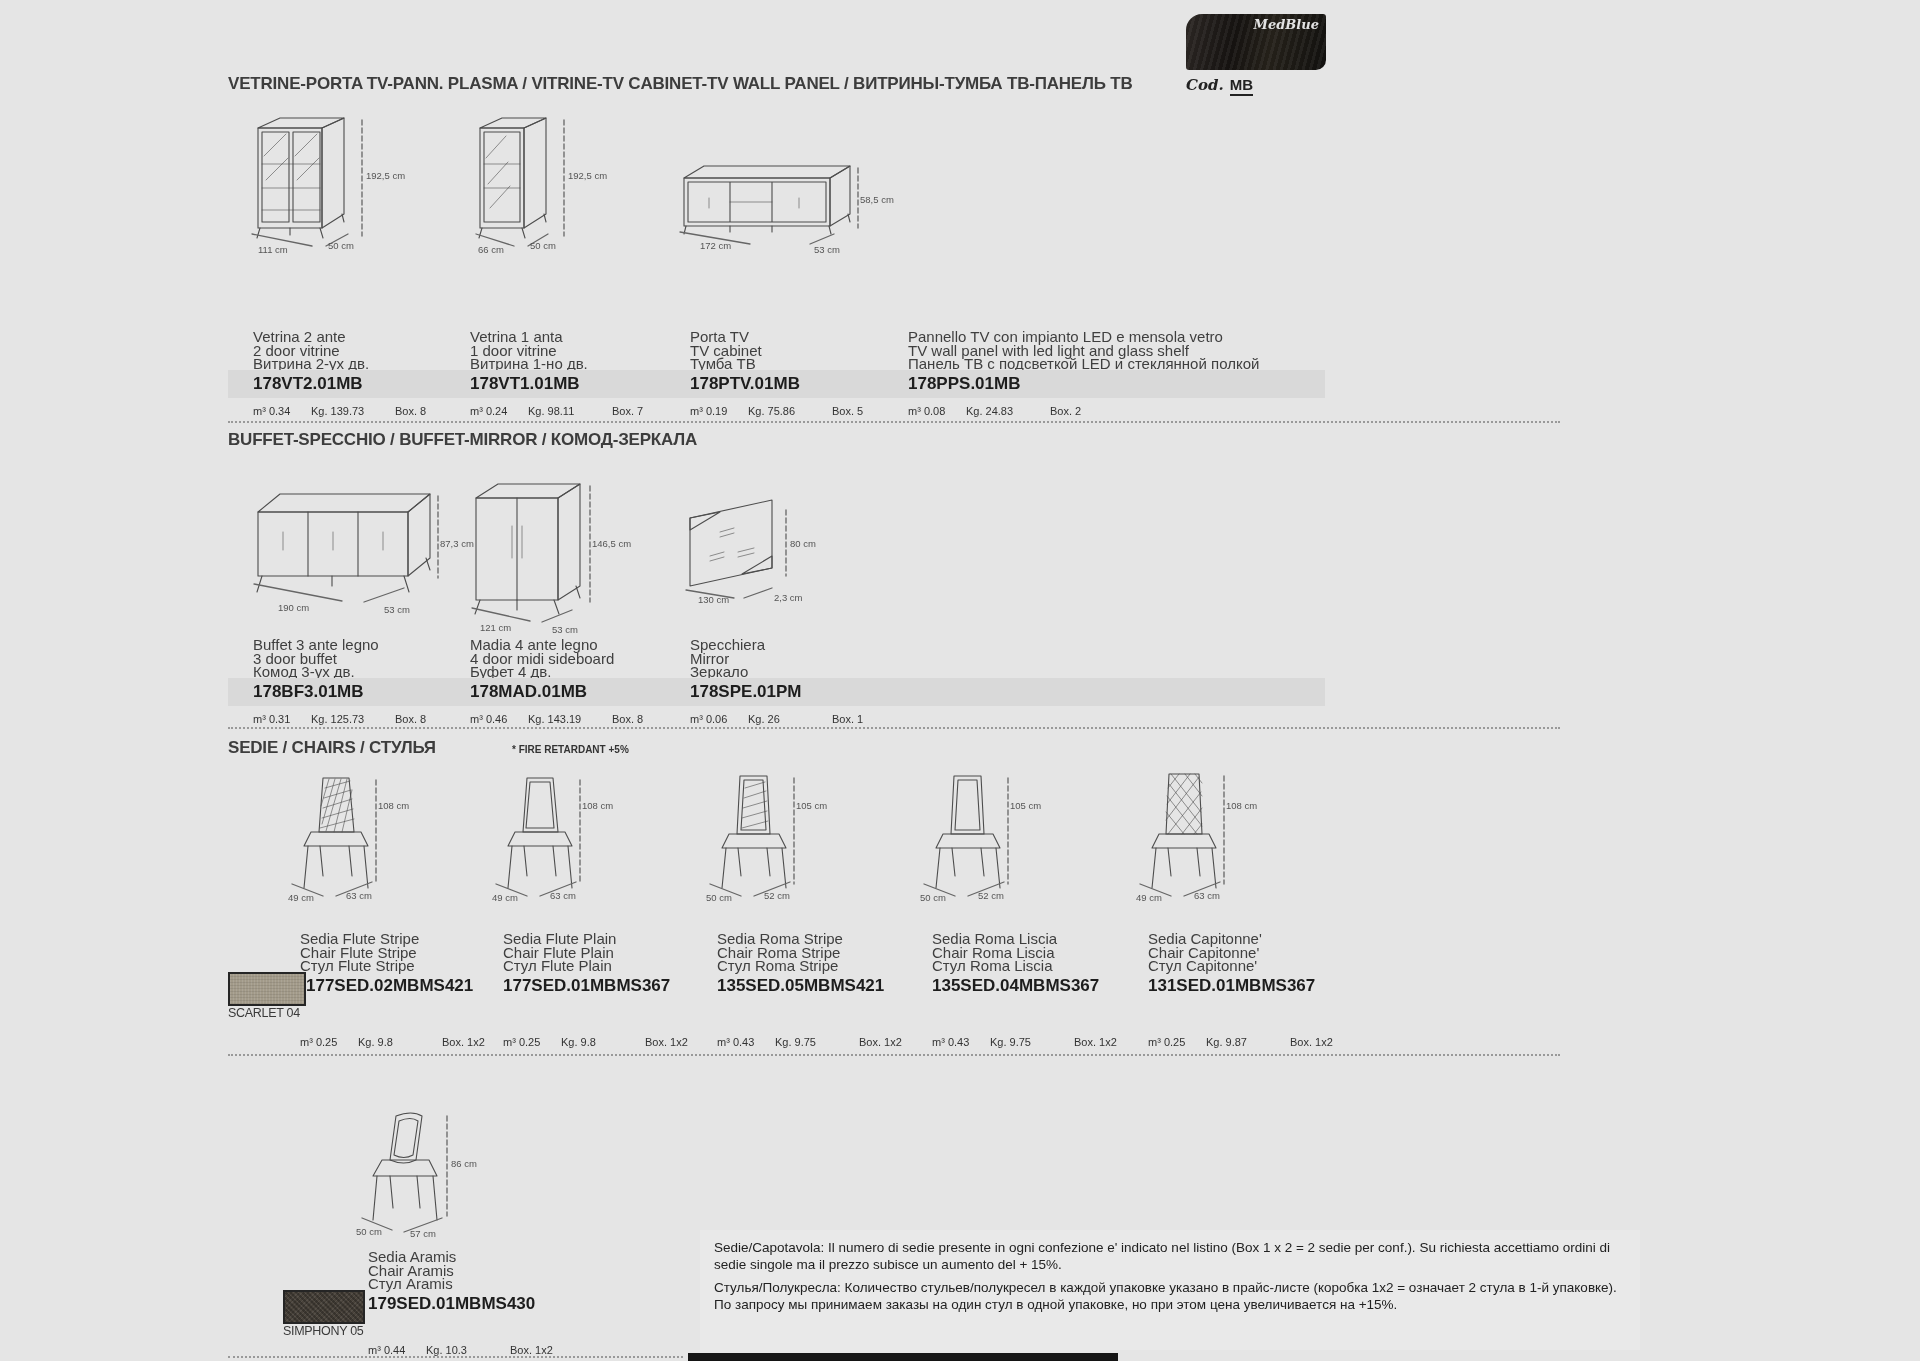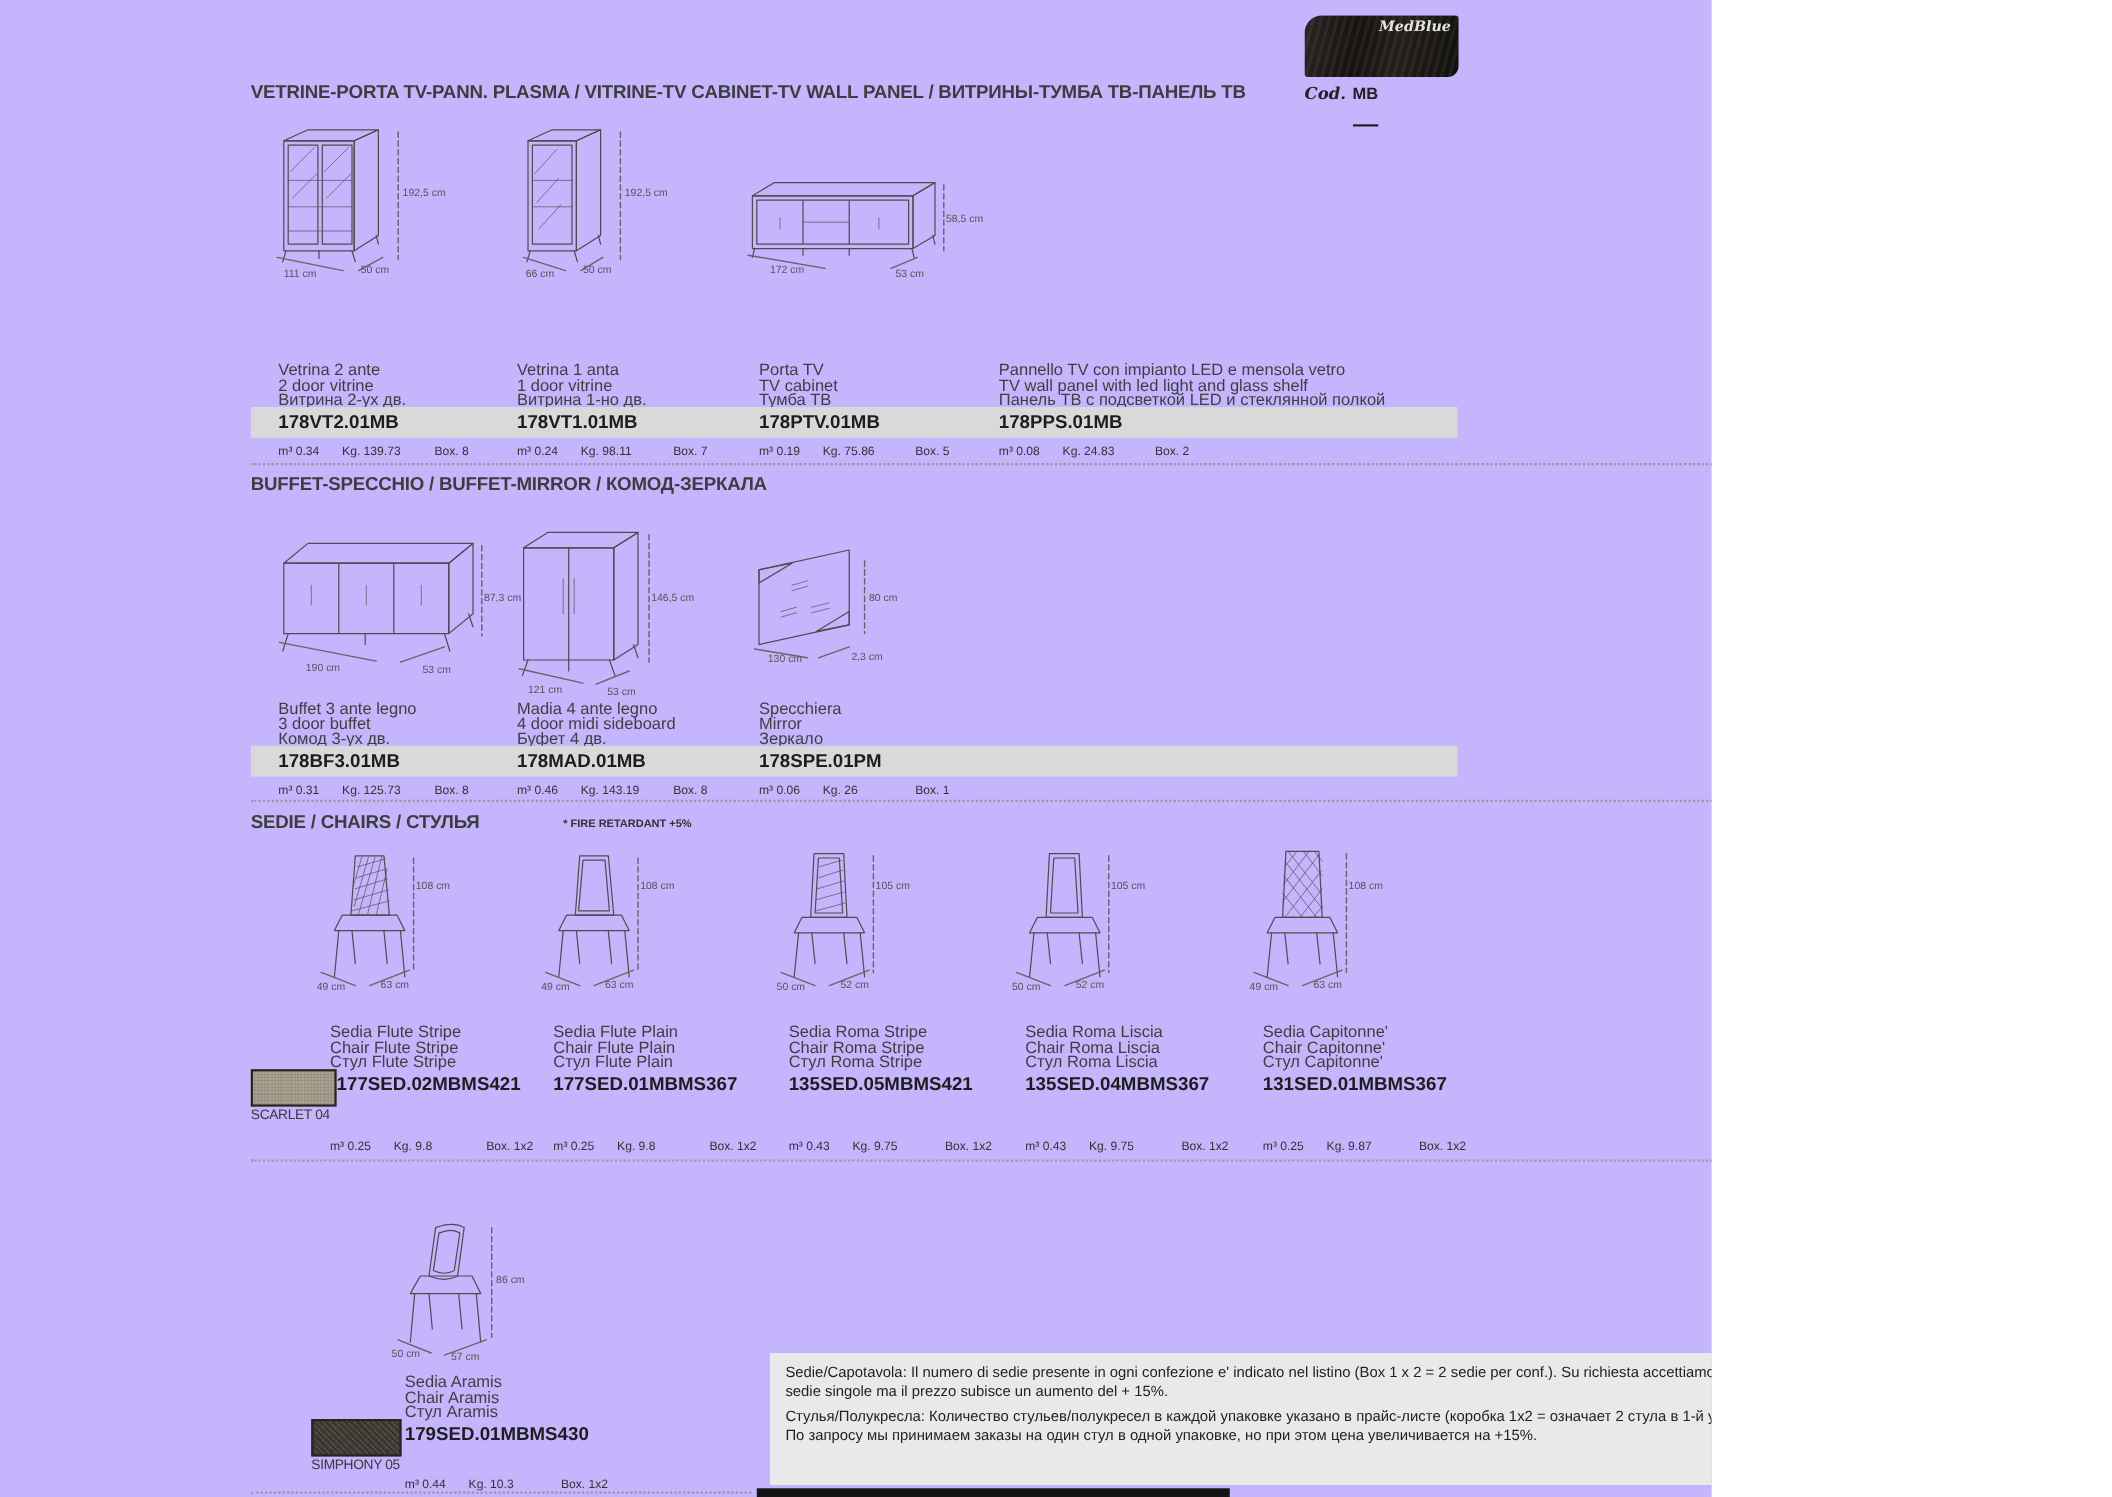--- a/index.html
+++ b/index.html
@@ -1,16 +1,16 @@
 <!DOCTYPE html>
 <html><head>
 <meta charset="utf-8">
 <style>
   html,body{margin:0;padding:0;background:#fff;}
-  .page{position:relative;width:1556px;height:1361px;background:#c4b5fd;overflow:hidden;
+  .page{position:relative;width:1920px;height:1361px;background:#e5e5e5;overflow:hidden;
         font-family:"Liberation Sans",sans-serif;color:#333;}
   .sec-title{position:absolute;font-size:17px;font-weight:bold;color:#3d3d3d;letter-spacing:-0.2px;white-space:nowrap;}
   .fire-note{position:absolute;font-size:10px;font-weight:bold;color:#333;white-space:nowrap;text-align:center;}
   .desc{position:absolute;font-size:15px;line-height:13.5px;color:#3f3f3f;}
   .desc div{white-space:nowrap;}
   .code{position:absolute;font-size:17px;font-weight:bold;color:#1d1d1d;white-space:nowrap;}
   .graybar{position:absolute;height:28px;background:#d9d9d9;}
   .specs{position:absolute;font-size:11px;color:#333;display:flex;}
   .specs span{white-space:nowrap;}
   .specs span:nth-child(1){min-width:58px;}
@@ -29,21 +29,21 @@
   .swatch-label{position:absolute;font-size:12.5px;color:#3a3a3a;letter-spacing:-0.3px;white-space:nowrap;}
   .wood-chip{position:absolute;left:1186px;top:14px;width:140px;height:56px;
     border-radius:16px 3px 10px 3px;
     background-color:#17130f;
     background-image:repeating-linear-gradient(105deg,rgba(255,255,255,.05) 0 3px,transparent 3px 7px),
                      linear-gradient(100deg,#2b2623 0%,#151210 35%,#242019 60%,#11100e 100%);}
   .brand{position:absolute;top:3px;right:7px;font-family:"DejaVu Serif",serif;
          font-style:italic;font-weight:bold;font-size:13px;color:#e3e3e3;}
   .cod{position:absolute;left:1186px;top:76px;font-size:15px;color:#222;white-space:nowrap;}
   .cod-label{font-family:"DejaVu Serif",serif;font-style:italic;font-weight:bold;}
-  .cod-value{font-weight:bold;margin-left:6px;border-bottom:2px solid #222;padding-bottom:19px;}
+  .cod-value{font-weight:bold;margin-left:6px;border-bottom:2px solid #222;padding-bottom:1px;}
   .note-box{position:absolute;left:700px;top:1230px;width:940px;height:120px;background:#e9e9e9;
             padding:10px 14px;box-sizing:border-box;}
   .note-box p{margin:0 0 7px 0;font-size:13.5px;line-height:16.5px;color:#222;}
   .footer-bar{position:absolute;left:688px;top:1353px;width:430px;height:8px;background:#141414;}
   svg g.d{stroke:#4d4d4d;fill:none;stroke-width:1.1;stroke-linecap:round;stroke-linejoin:round;}
   svg g.m{stroke:#666;fill:none;stroke-width:1.3;stroke-linecap:round;}
   svg g.t{stroke-width:0.6;}
 </style>
 </head>
 <body>

